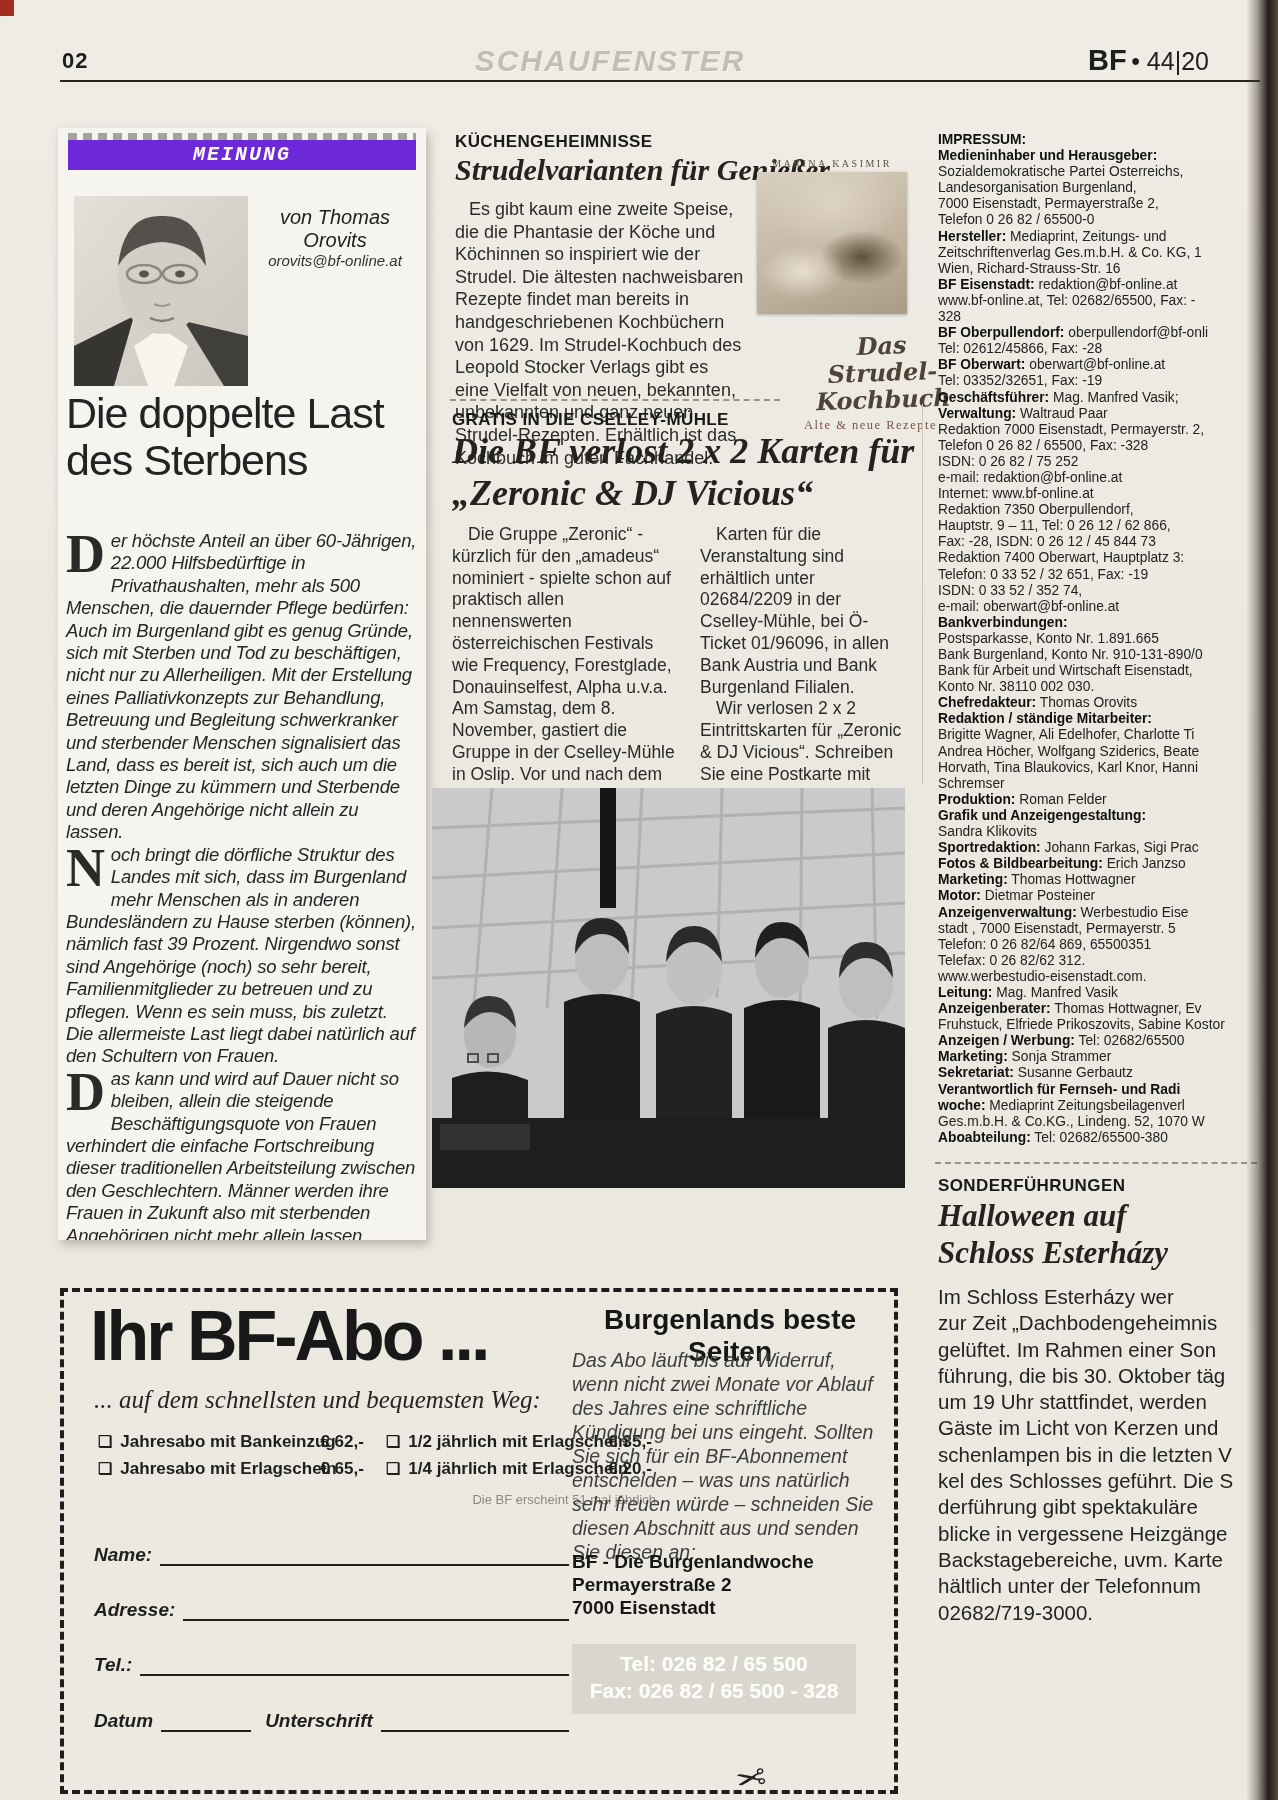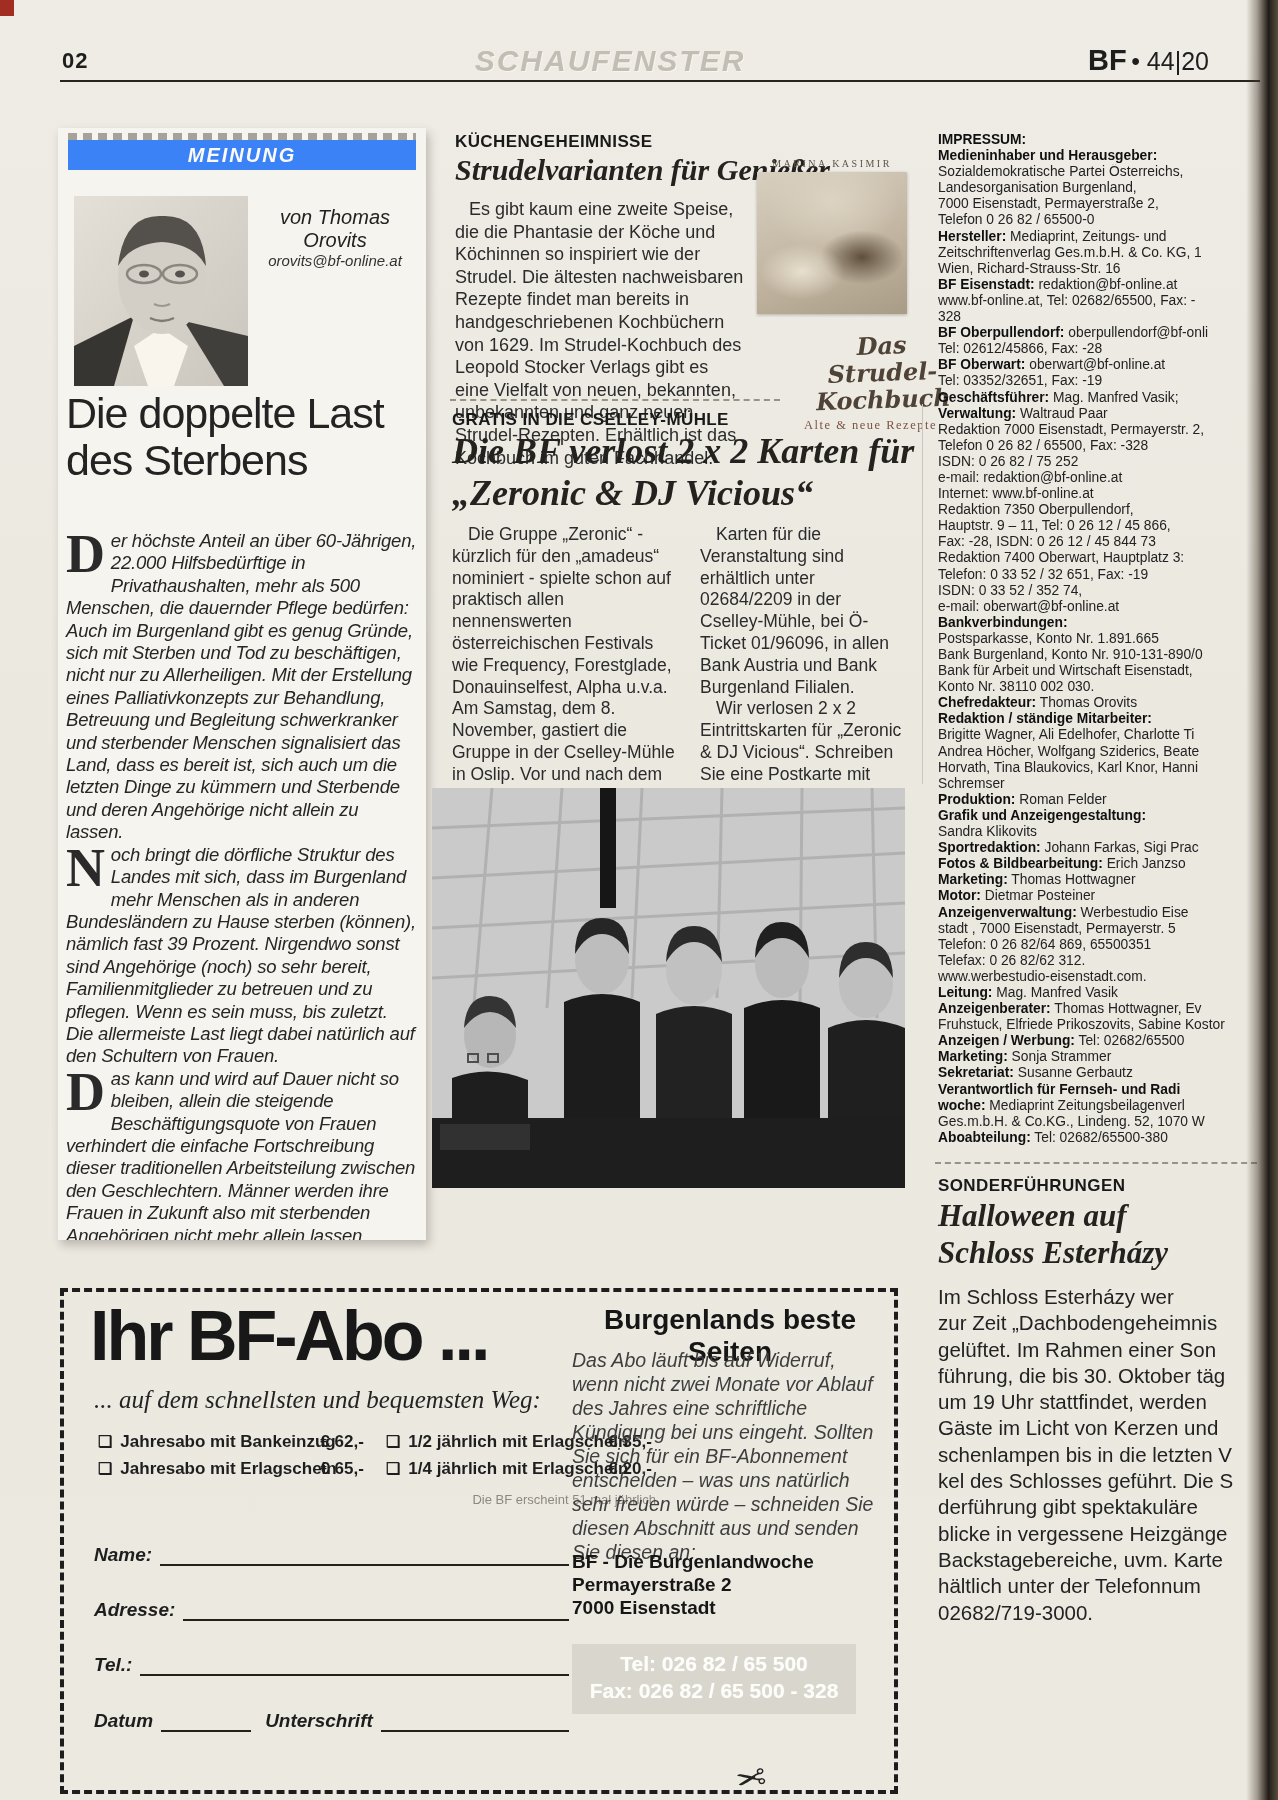--- a/index.html
+++ b/index.html
@@ -9,22 +9,22 @@
   .abs{position:absolute;}
   
   .pagenum{font-size:22px;font-weight:bold;letter-spacing:1px;}
   .section-title{font-size:30px;font-weight:bold;font-style:italic;color:#c2beb4;
                  letter-spacing:2px;text-shadow:1px 1px 0 #f7f5ef;}
   .brand b{font-size:29px;font-weight:bold;}
   .brand span{font-size:25px;font-weight:normal;}
   .header-rule{height:2px;background:#26241f;}
   
   .op-box{background:#f6f4ee;box-shadow:3px 5px 9px rgba(60,55,45,.28);overflow:hidden;}
-  .meinung-bar{background:#3b82f6;color:#fbfaf6;font-weight:bold;font-style:italic;
-               font-size:20px;letter-spacing:2px;text-align:center;line-height:30px;}
+  .meinung-bar{background:#6d28d9;color:#fbfaf6;font-weight:bold;font-style:italic;
+               font-size:20px;letter-spacing:2px;text-align:center;line-height:30px;font-family:Liberation Mono, monospace;}
   .meinung-perf{height:7px;background:repeating-linear-gradient(90deg,#a6a29a 0 9px,rgba(0,0,0,0) 9px 15px);}
   .byline1{font-size:20px;font-style:italic;color:#222;}
   .byline2{font-size:15px;font-style:italic;color:#333;}
   .op-headline{font-size:43px;line-height:47px;color:#232323;letter-spacing:-1px;}
   .op-body{font-size:18.5px;line-height:22.4px;font-style:italic;color:#262626;letter-spacing:-.2px;}
   .op-body p{margin:0;}
   .dropcap{float:left;font-family:"Liberation Serif",serif;font-style:normal;font-weight:bold;
            font-size:54px;line-height:44px;padding:2px 6px 0 0;color:#2a2a2a;}
   
   .kicker{font-size:17px;font-weight:bold;letter-spacing:.4px;color:#191919;}
@@ -250,21 +250,21 @@
       <div class="imp-line"><b></b><span>Telefon 0 26 82 / 65500, Fax: -328</span></div>
 
       <div class="imp-line"><b></b><span>ISDN: 0 26 82 / 75 252</span></div>
 
       <div class="imp-line"><b></b><span>e-mail: redaktion@bf-online.at</span></div>
 
       <div class="imp-line"><b></b><span>Internet: www.bf-online.at</span></div>
 
       <div class="imp-line"><b></b><span>Redaktion 7350 Oberpullendorf,</span></div>
 
-      <div class="imp-line"><b></b><span>Hauptstr. 9 – 11, Tel: 0 26 12 / 45 866,</span></div>
+      <div class="imp-line"><b></b><span>Hauptstr. 9 – 11, Tel: 0 26 12 / 62 866,</span></div>
 
       <div class="imp-line"><b></b><span>Fax: -28, ISDN: 0 26 12 / 45 844 73</span></div>
 
       <div class="imp-line"><b></b><span>Redaktion 7400 Oberwart, Hauptplatz 3:</span></div>
 
       <div class="imp-line"><b></b><span>Telefon: 0 33 52 / 32 651, Fax: -19</span></div>
 
       <div class="imp-line"><b></b><span>ISDN: 0 33 52 / 352 74,</span></div>
 
       <div class="imp-line"><b></b><span>e-mail: oberwart@bf-online.at</span></div>

